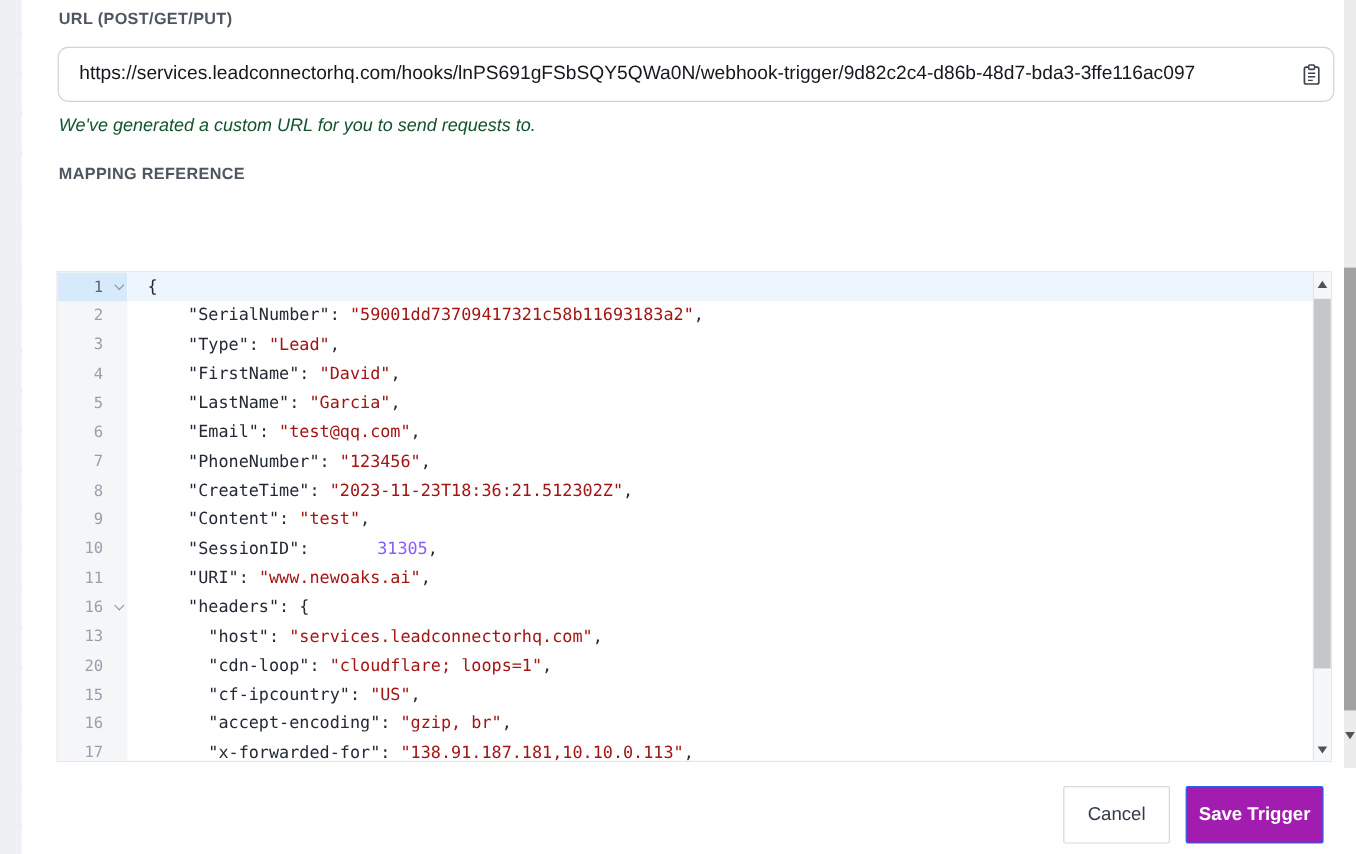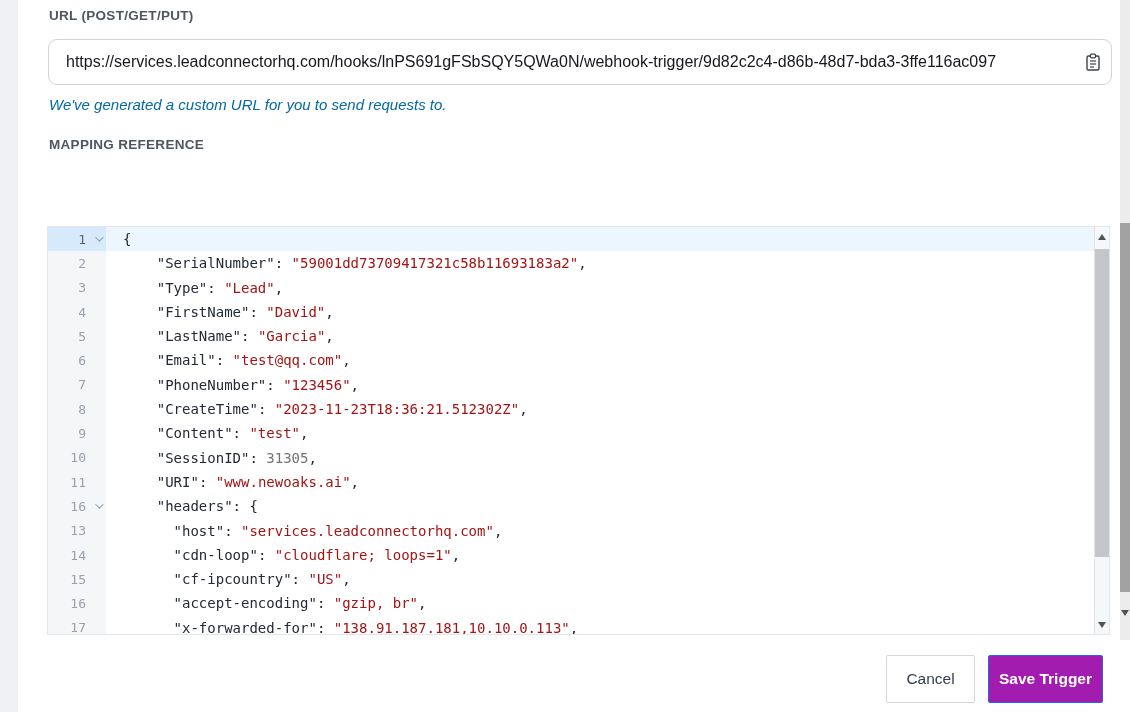--- a/index.html
+++ b/index.html
@@ -17,21 +17,21 @@
     color:#4e5661; letter-spacing:.3px; }
 
   .box { position:absolute; left:48px; width:1064px; background:#fff;
     border:1px solid #cfd4da; border-radius:9px; display:flex; align-items:center; }
   .url-box { top:39px; height:46px; }
   .url-text { padding-left:17px; font-size:16px; color:#15181d; white-space:nowrap;
     overflow:hidden; flex:1; }
   .copy-ic { width:26px; flex:0 0 26px; display:flex; align-items:center; }
 
   .helper { position:absolute; left:49px; top:96px; font-size:15px; font-style:italic;
-    color:#0369a1; }
+    color:#14532d; }
 
   .select-box { top:171px; height:43px; cursor:pointer; }
   .select-text { padding-left:17px; font-size:15px; color:#15181d; flex:1; }
   .caret { width:34px; flex:0 0 34px; display:flex; align-items:center; }
 
   
   .editor { position:absolute; left:47px; top:226px; width:1063px; height:409px;
     border:1px solid #e3e6ea; background:#fff; display:flex; overflow:hidden;
     font-family:"DejaVu Sans Mono", monospace; }
   .gutter { width:58px; background:#f5f6f8; flex:0 0 58px; }
@@ -41,21 +41,21 @@
   .gl.act .num { color:#5a6270; }
   .foldwrap { width:16px; height:100%; display:flex; align-items:center; justify-content:center; }
   .fold { width:6px; height:6px; border-right:1.5px solid #8f99a8;
     border-bottom:1.5px solid #8f99a8; transform:rotate(45deg) translateY(-2px); }
   .codecol { flex:1; overflow:hidden; }
   .cl { height:24.3px; line-height:24.3px; white-space:pre; padding-left:17px; font-size:14px; }
   .cl.act { background:#edf6fe; }
   .tk-p { color:#24292e; }
   .tk-k { color:#232936; }
   .tk-s { color:#a31515; }
-  .tk-n { color:#737373; }
+  .tk-n { color:#8b5cf6;margin-left:48px; }
 
   
   .ed-sb { width:15px; flex:0 0 15px; background:#f6f7f8; border-left:1px solid #e1e3e6;
     position:relative; }
   .tri { width:0; height:0; border-left:4px solid transparent; border-right:4px solid transparent;
     position:absolute; left:3px; }
   .tri.up { border-bottom:6px solid #4e5358; top:7px; }
   .tri.down { border-top:6px solid #4e5358; bottom:6px; }
   .ed-thumb { position:absolute; left:0; width:14px; top:22px; height:308px; background:#c4c6c9; }
 
@@ -153,21 +153,21 @@
           <span class="num">16</span>
           <span class="foldwrap">
             <span class="fold"></span>
           </span>
         </div>
         <div class="gl">
           <span class="num">13</span>
           <span class="foldwrap"></span>
         </div>
         <div class="gl">
-          <span class="num">14</span>
+          <span class="num">20</span>
           <span class="foldwrap"></span>
         </div>
         <div class="gl">
           <span class="num">15</span>
           <span class="foldwrap"></span>
         </div>
         <div class="gl">
           <span class="num">16</span>
           <span class="foldwrap"></span>
         </div>

